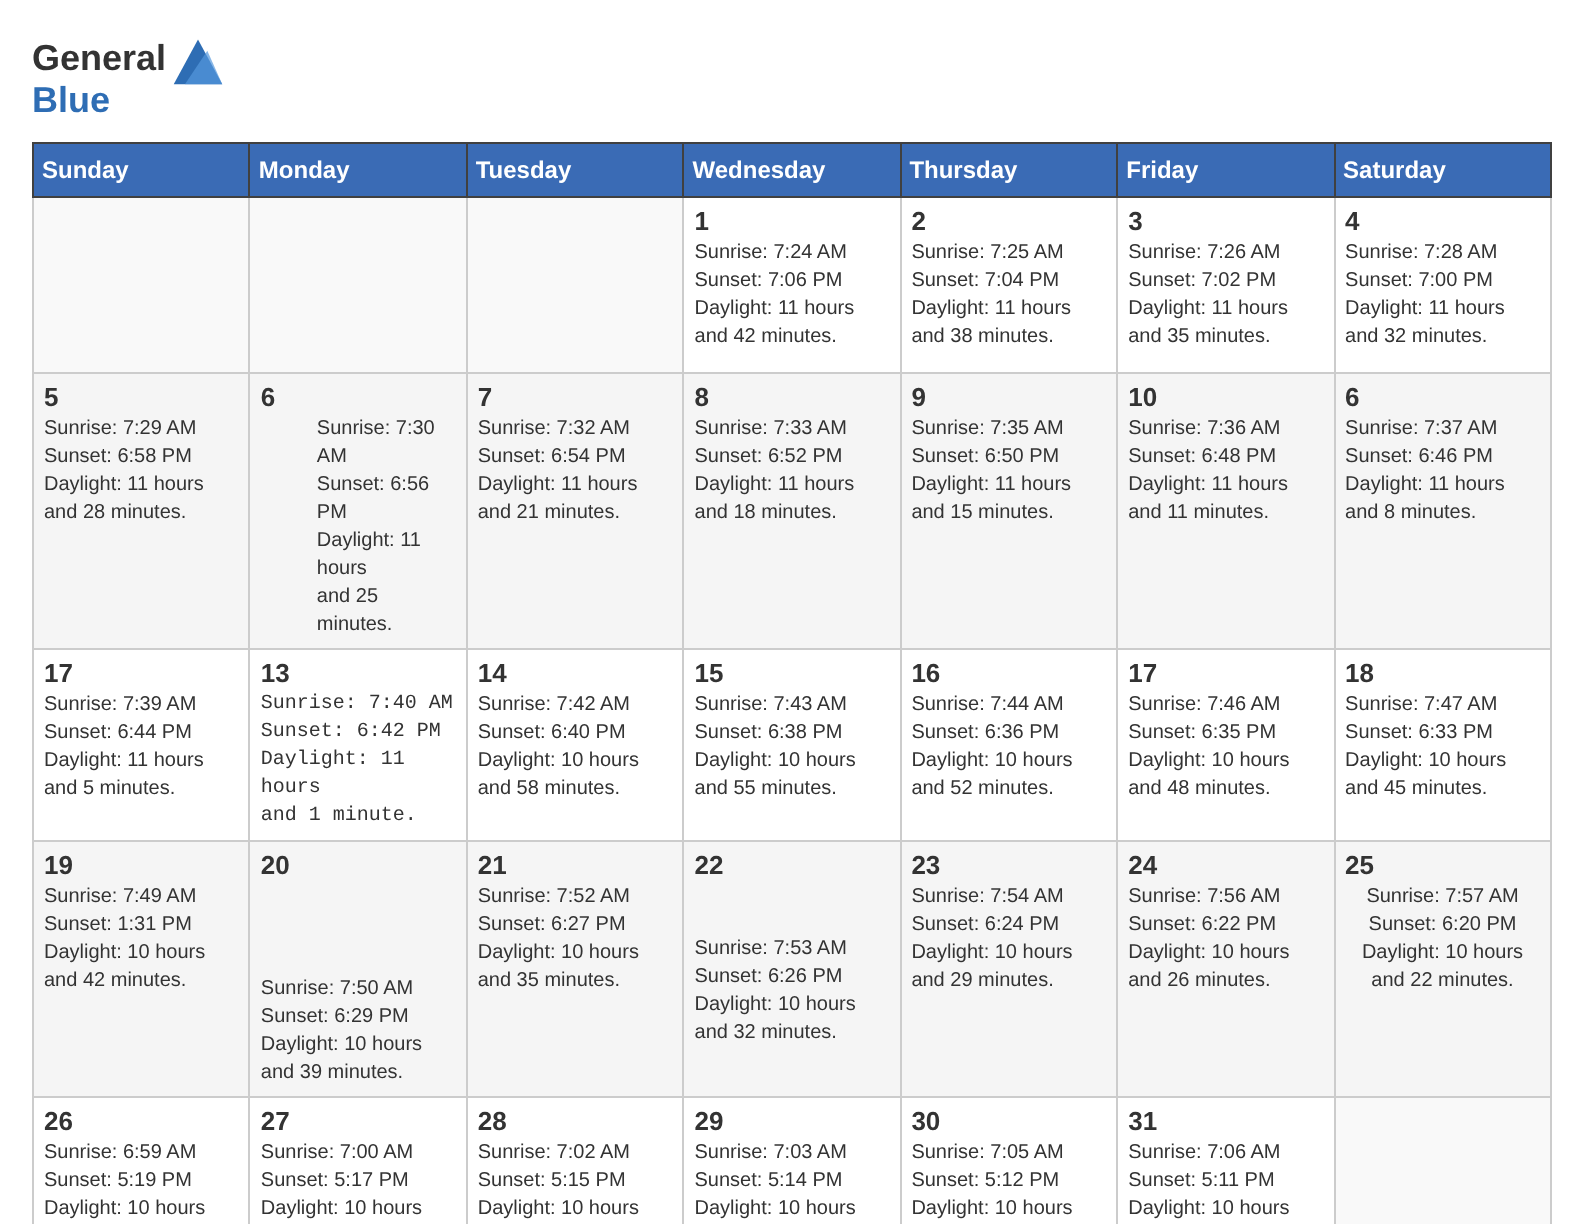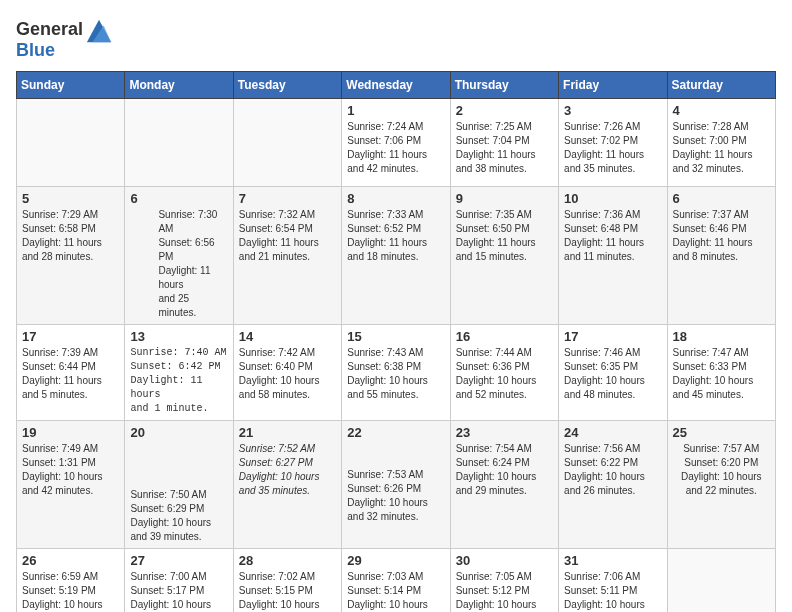--- a/index.html
+++ b/index.html
@@ -270,21 +270,21 @@
           </td>
           <td>
             <div class="day-num">20</div>
             <div class="day-info" style="white-space: pre-line; margin-top: 48px;">Sunrise: 7:50 AM
 Sunset: 6:29 PM
 Daylight: 10 hours
 and 39 minutes.</div>
           </td>
           <td>
             <div class="day-num">21</div>
-            <div class="day-info" style="white-space: pre-line; font-style: italic;">Sunrise: 7:52 AM
+            <div class="day-info" style="white-space: pre-line;">Sunrise: 7:52 AM
 Sunset: 6:27 PM
 Daylight: 10 hours
 and 35 minutes.</div>
           </td>
           <td>
             <div class="day-num">22</div>
             <div class="day-info" style="white-space: pre-line; margin-top: 28px;">Sunrise: 7:53 AM
 Sunset: 6:26 PM
 Daylight: 10 hours
 and 32 minutes.</div>

